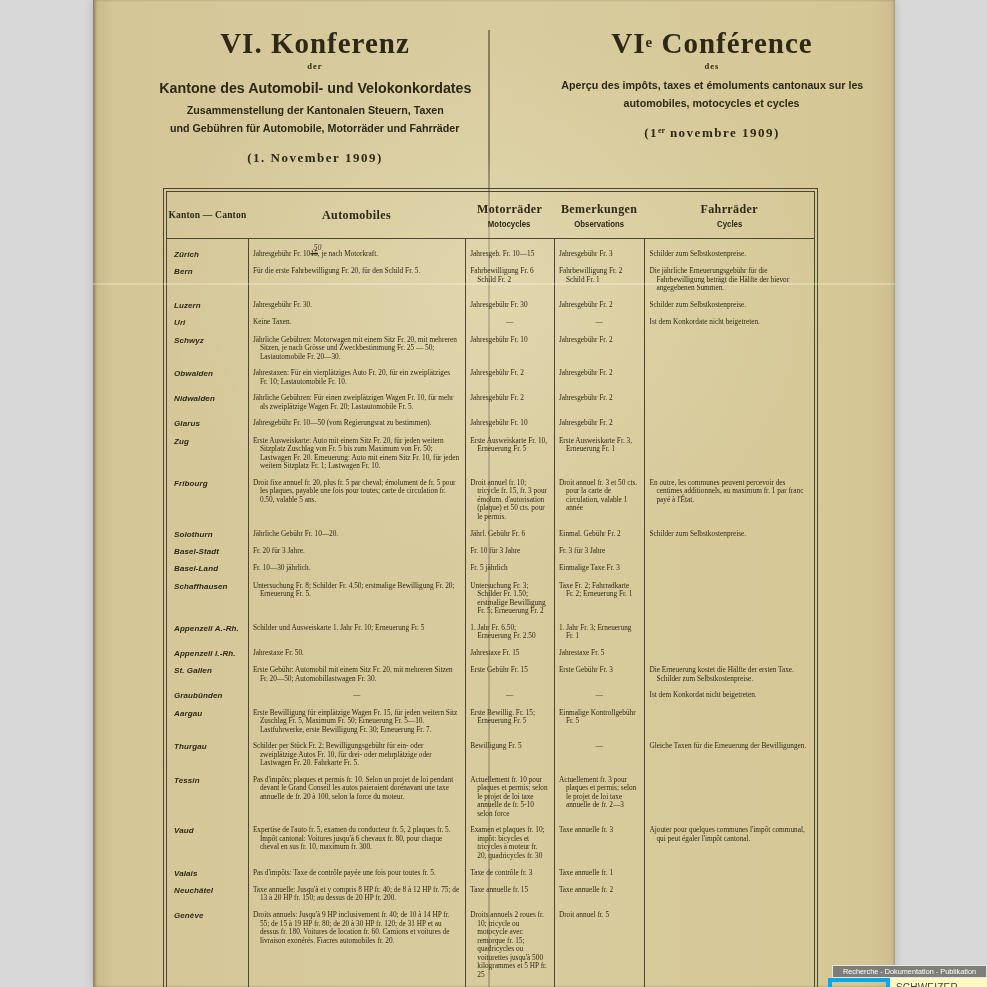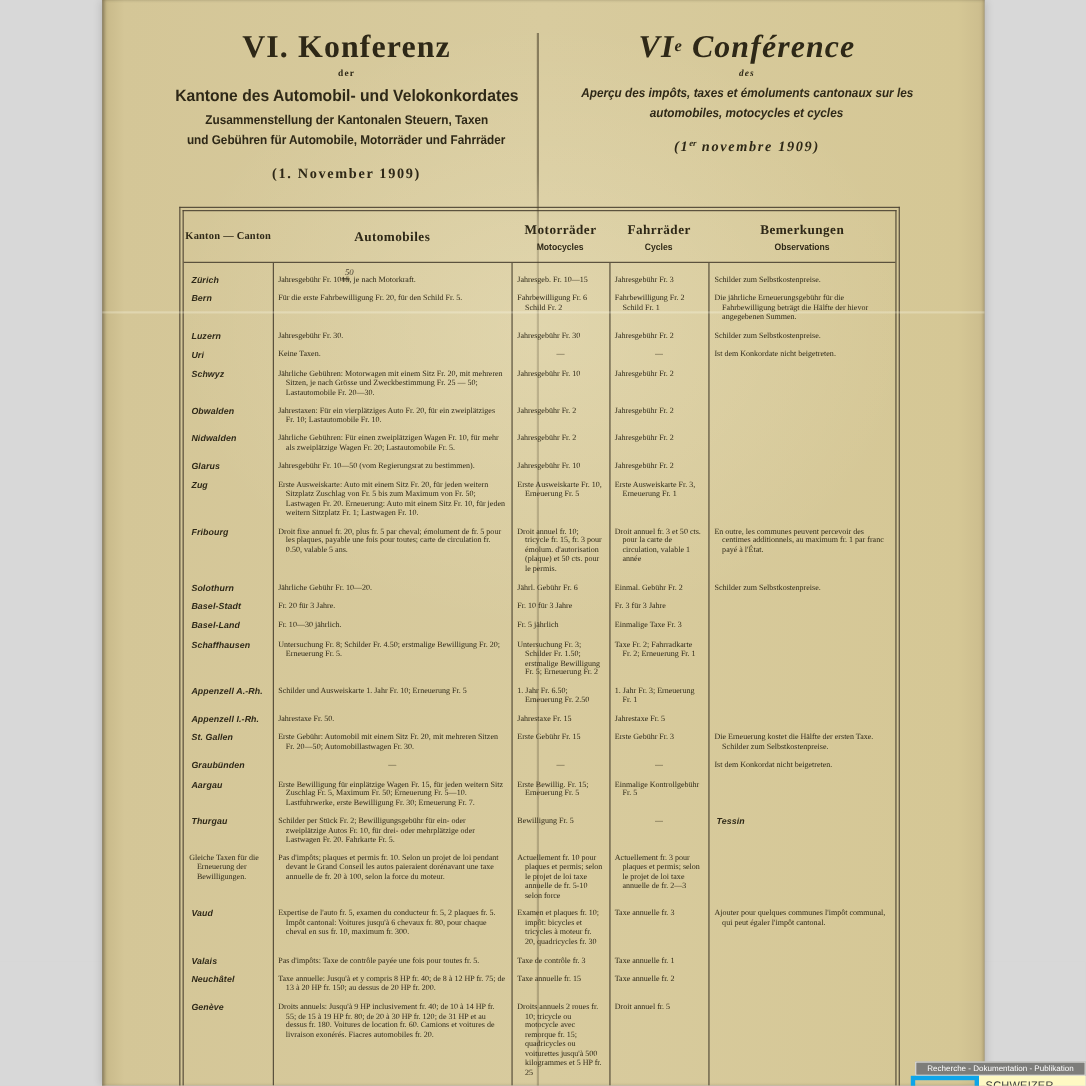--- a/index.html
+++ b/index.html
@@ -10,21 +10,21 @@
       radial-gradient(ellipse 60% 40% at 50% 30%, rgba(255,250,225,.22), transparent 70%),
       linear-gradient(90deg,#c6b787 0,#d4c697 2.5%,#d8cb9e 50%,#d5c795 97%,#cbbc8d 100%);
     box-shadow:inset 3px 0 3px -1px rgba(80,70,50,.5), inset -2px 0 3px -1px rgba(80,70,50,.35), 0 0 8px rgba(0,0,0,.18);}
   .crease-v{position:absolute;left:395px;top:30px;bottom:0;width:2px;
     background:linear-gradient(180deg, rgba(70,60,38,.55) 0 13%, rgba(70,60,38,.22) 20%, rgba(70,60,38,.28) 100%);}
   .crease-h{position:absolute;left:0;right:0;top:283px;height:2px;background:rgba(255,255,240,.28);}
 
   
   .hdr{position:absolute;top:28px;text-align:center;}
   .hdr-left{left:42px;width:360px;}
-  .hdr-right{left:406px;width:360px;font-style:italic;}
+  .hdr-right{left:439px;width:360px;}
   .title{font-family:"Liberation Serif",serif;font-weight:700;font-size:29px;letter-spacing:1px;line-height:1.05;}
   .title sup{font-size:15px;vertical-align:6px;}
   .smallword{font-size:8.5px;font-weight:700;margin-top:3px;letter-spacing:1px;}
   .orgline{margin-top:8px;font-family:"Liberation Sans",sans-serif;font-weight:700;font-size:15px;white-space:nowrap;}
   .orgline>span{display:inline-block;transform:scaleX(.95);transform-origin:center;}
   .hdr-right .orgline{font-size:14.5px;margin-top:7px;}
   .hdr-right .orgline>span{transform:scaleX(.79);}
   .subline{font-family:"Liberation Sans",sans-serif;font-weight:700;font-size:11.5px;line-height:1.55;white-space:nowrap;}
   .subline>span{display:inline-block;transform:scaleX(.93);transform-origin:center;}
   .sub-wrap{margin-top:6px;}
@@ -100,26 +100,26 @@
             <div class="th-canton">Kanton — Canton</div>
           </div>
           <div class="th">
             <div class="th-main">Automobiles</div>
           </div>
           <div class="th">
             <div class="th-main">Motorräder</div>
             <div class="th-sub">Motocycles</div>
           </div>
           <div class="th">
+            <div class="th-main">Bemerkungen</div>
+            <div class="th-sub">Observations</div>
+          </div>
+          <div class="th">
             <div class="th-main">Fahrräder</div>
             <div class="th-sub">Cycles</div>
-          </div>
-          <div class="th">
-            <div class="th-main">Bemerkungen</div>
-            <div class="th-sub">Observations</div>
           </div>
         </div>
         <div class="tbody">
           <div class="vline vl1"></div>
           <div class="vline vl2"></div>
           <div class="vline vl3"></div>
           <div class="vline vl4"></div>
         <div class="cell canton">Zürich</div>
             <div class="cell auto">Jahresgebühr Fr. 10—<span class="strikewrap"><span class="hand">50</span><span class="strike">15</span></span>, je nach Motorkraft.</div>
             <div class="cell moto">Jahresgeb. Fr. 10—15</div>
@@ -212,22 +212,22 @@
             <div class="cell bem">Ist dem Konkordat nicht beigetreten.</div>
             <div class="cell canton">Aargau</div>
             <div class="cell auto">Erste Bewilligung für einplätzige Wagen Fr. 15, für jeden weitern Sitz Zuschlag Fr. 5, Maximum Fr. 50; Erneuerung Fr. 5—10. Lastfuhrwerke, erste Bewilligung Fr. 30; Erneuerung Fr. 7.</div>
             <div class="cell moto">Erste Bewillig. Fr. 15; Erneuerung Fr. 5</div>
             <div class="cell velo">Einmalige Kontrollgebühr Fr. 5</div>
             <div class="cell bem"></div>
             <div class="cell canton">Thurgau</div>
             <div class="cell auto">Schilder per Stück Fr. 2; Bewilligungsgebühr für ein- oder zweiplätzige Autos Fr. 10, für drei- oder mehrplätzige oder Lastwagen Fr. 20. Fahrkarte Fr. 5.</div>
             <div class="cell moto">Bewilligung Fr. 5</div>
             <div class="cell velo dash">—</div>
+            <div class="cell bem">Gleiche Taxen für die Erneuerung der Bewilligungen.</div>
             <div class="cell canton">Tessin</div>
-            <div class="cell bem">Gleiche Taxen für die Erneuerung der Bewilligungen.</div>
             <div class="cell auto">Pas d'impôts; plaques et permis fr. 10. Selon un projet de loi pendant devant le Grand Conseil les autos paieraient dorénavant une taxe annuelle de fr. 20 à 100, selon la force du moteur.</div>
             <div class="cell moto">Actuellement fr. 10 pour plaques et permis; selon le projet de loi taxe annuelle de fr. 5-10 selon force</div>
             <div class="cell velo">Actuellement fr. 3 pour plaques et permis; selon le projet de loi taxe annuelle de fr. 2—3</div>
             <div class="cell bem"></div>
             <div class="cell canton">Vaud</div>
             <div class="cell auto">Expertise de l'auto fr. 5, examen du conducteur fr. 5, 2 plaques fr. 5. Impôt cantonal: Voitures jusqu'à 6 chevaux fr. 80, pour chaque cheval en sus fr. 10, maximum fr. 300.</div>
             <div class="cell moto">Examen et plaques fr. 10; impôt: bicycles et tricycles à moteur fr. 20, quadricycles fr. 30</div>
             <div class="cell velo">Taxe annuelle fr. 3</div>
             <div class="cell bem">Ajouter pour quelques communes l'impôt communal, qui peut égaler l'impôt cantonal.</div>
             <div class="cell canton">Valais</div>

